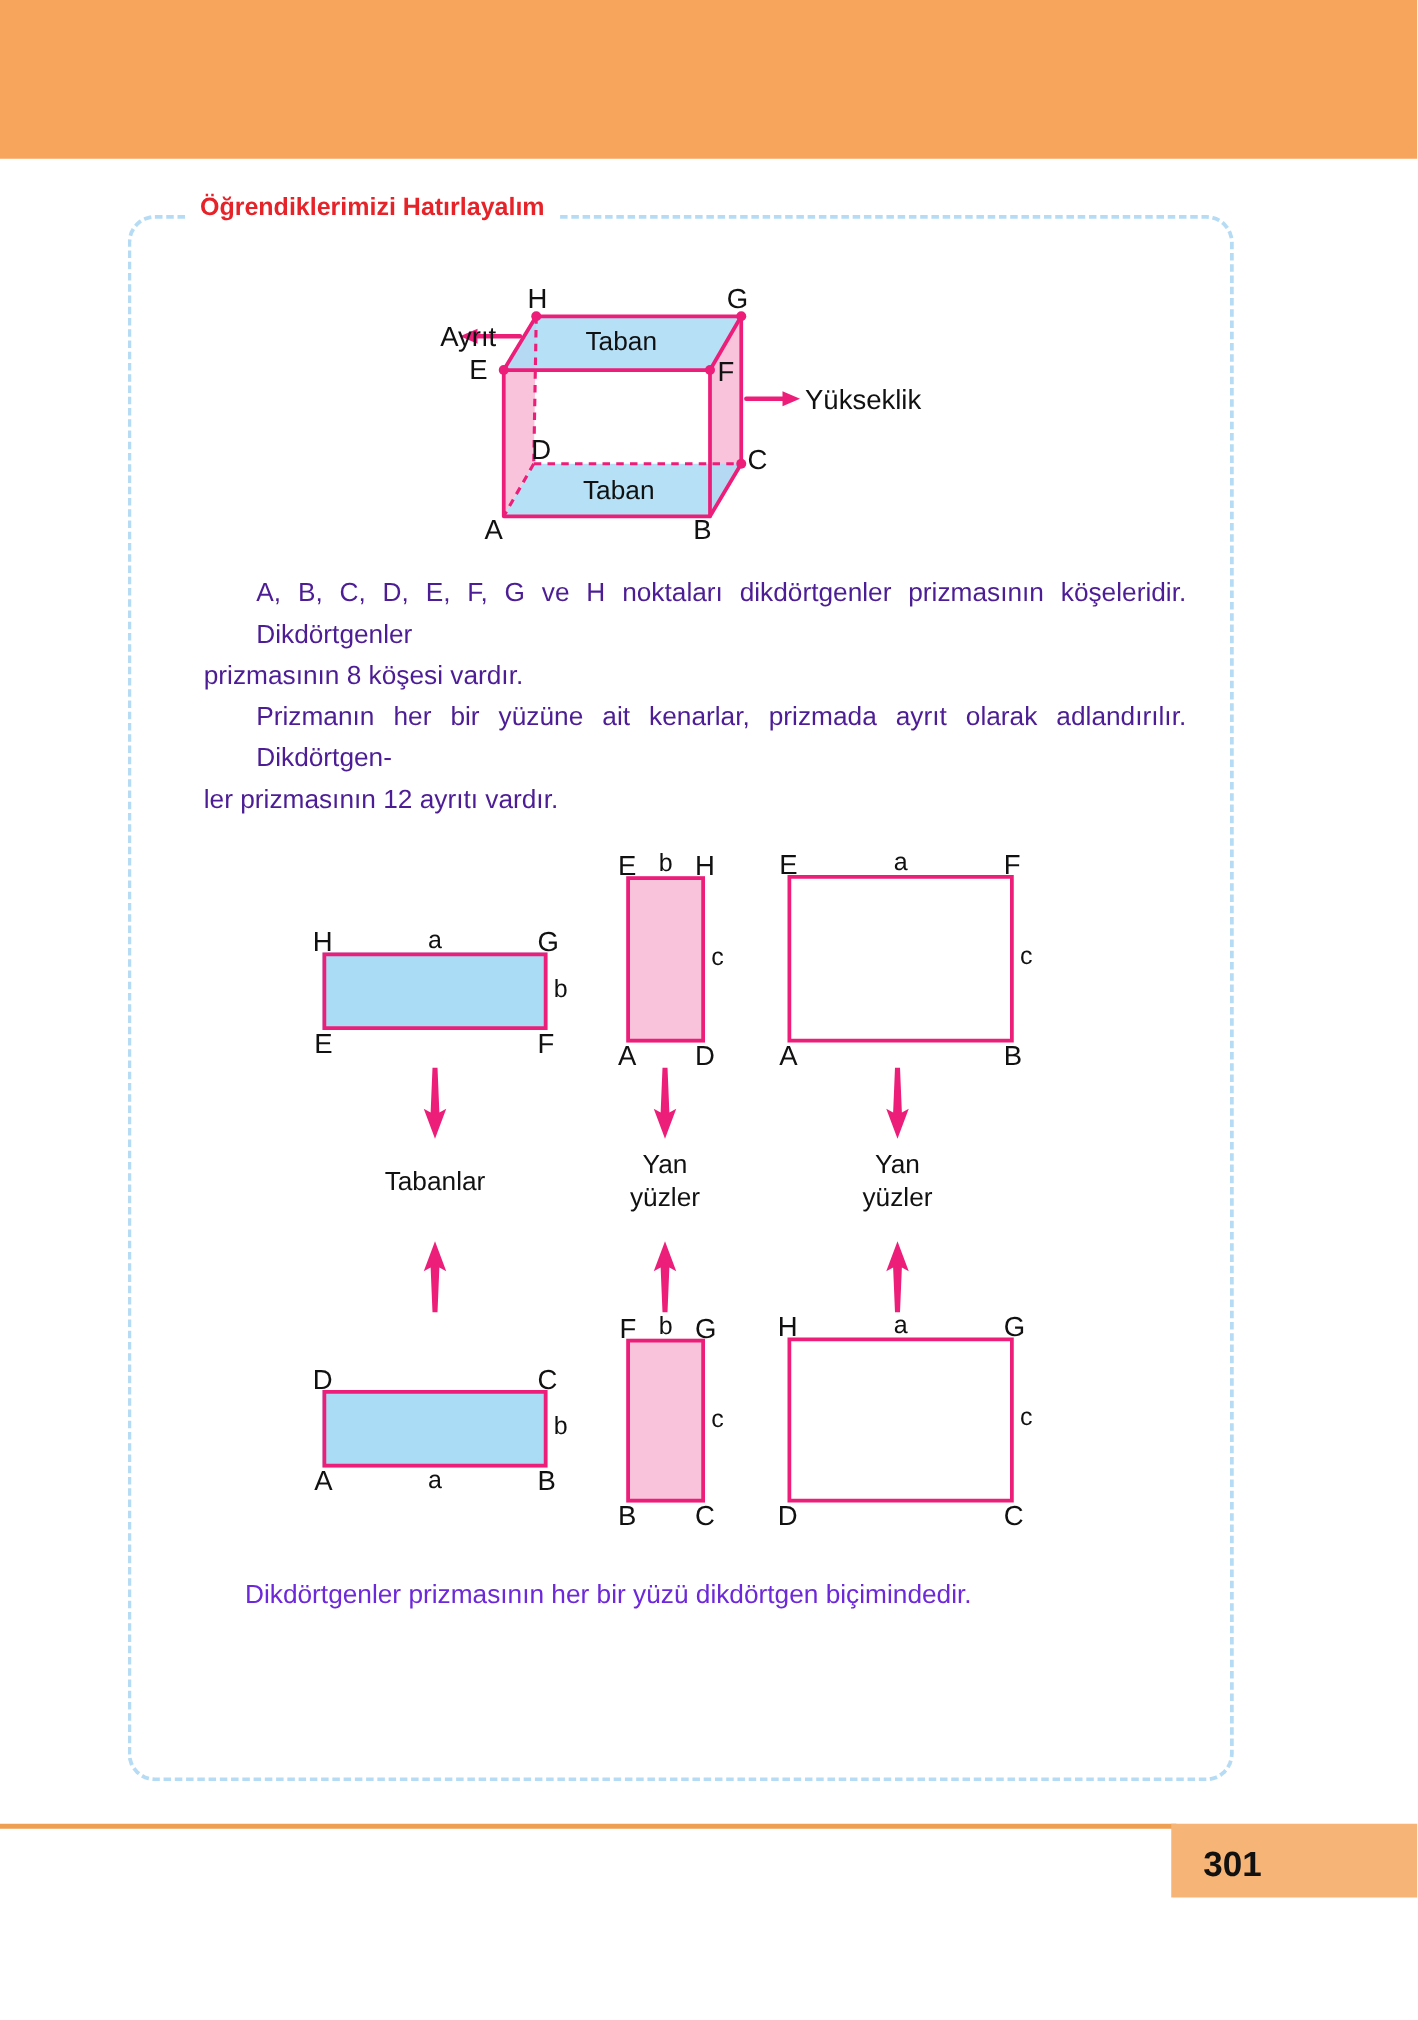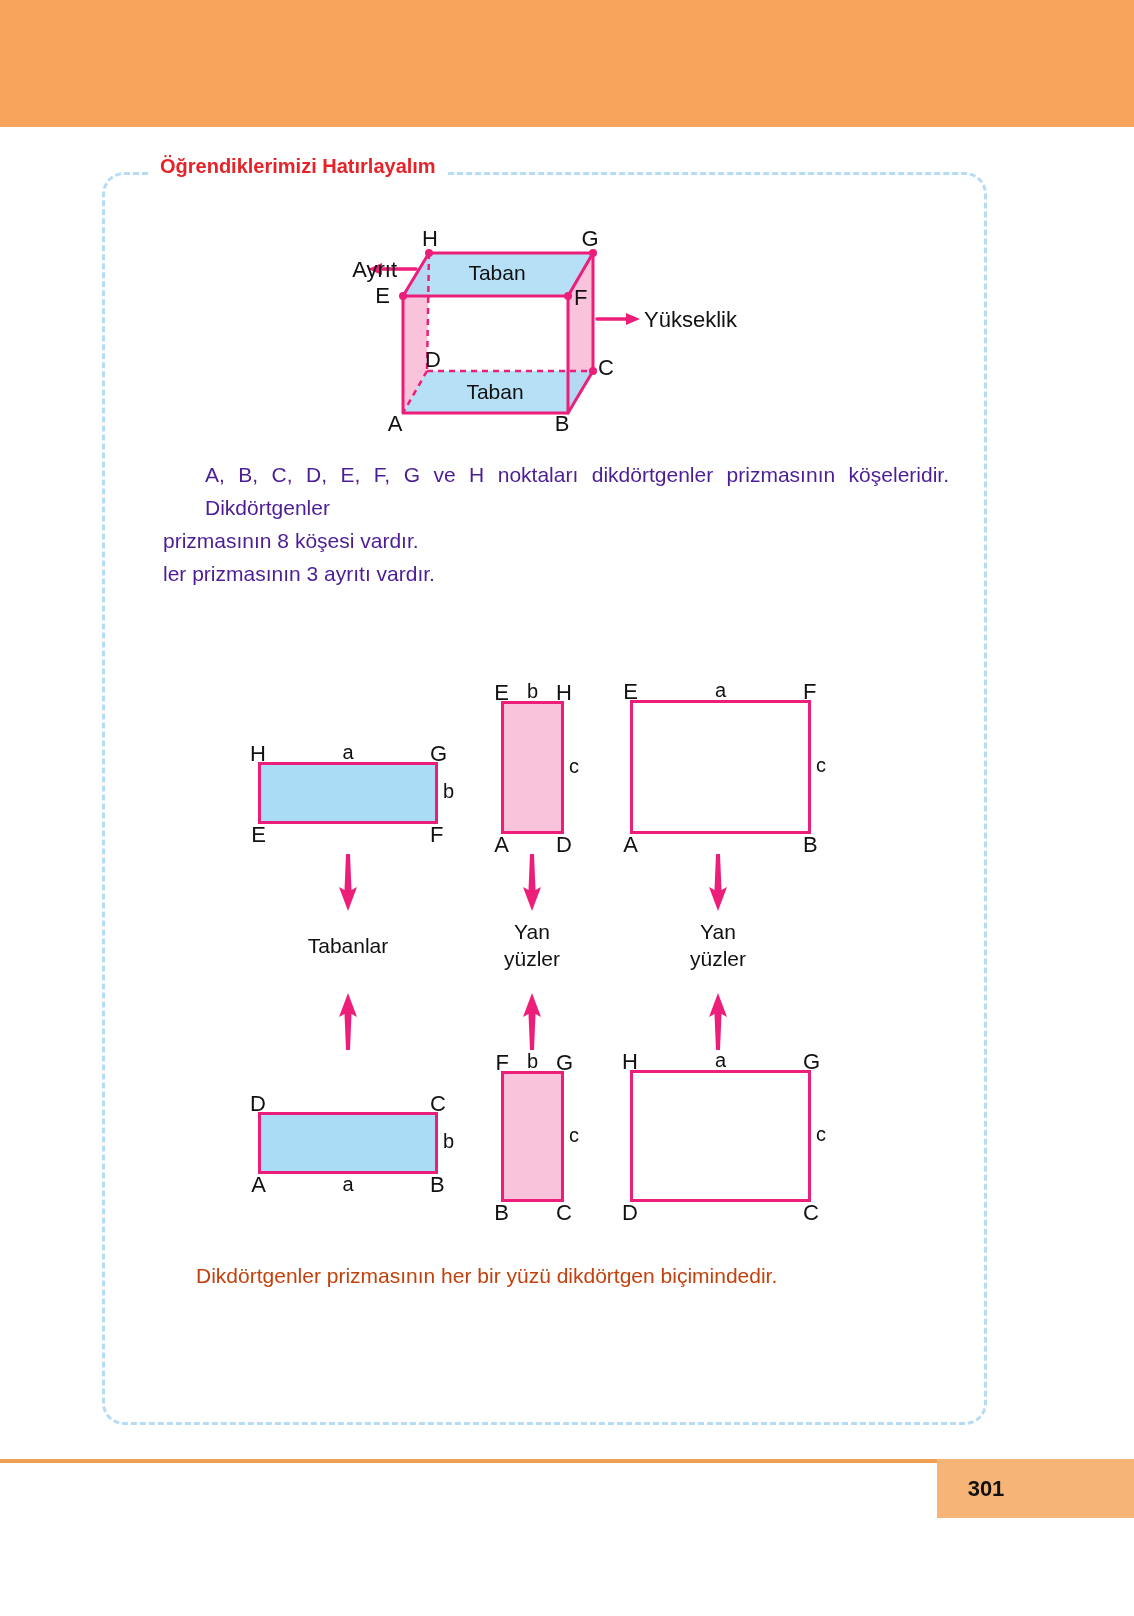--- a/index.html
+++ b/index.html
@@ -9,21 +9,21 @@
   }
   html,body{margin:0;padding:0;background:#fff;}
   #page{position:relative;width:1134px;height:1616px;background:#fff;overflow:hidden;
         font-family:"Liberation Sans",sans-serif;color:var(--text-black);}
   .abs{position:absolute;}
 
   
   #header-band{left:0;top:0;width:1134px;height:127px;background:var(--header-orange);}
   #footer-line{left:0;top:1459px;width:941px;height:4px;background:var(--footer-line-orange);}
   #page-number-box{left:937px;top:1459px;width:197px;height:59px;background:var(--pagebox-orange);}
-  #page-number{left:940px;top:1476px;width:92px;text-align:center;font-size:22px;font-weight:bold;color:#111;}
+  #page-number{left:940px;top:1476px;width:92px;text-align:center;font-size:28px;font-weight:bold;color:#111;}
 
   
   #frame{left:102px;top:172px;width:885px;height:1253px;border:3px dashed var(--border-blue);
          border-radius:22px;box-sizing:border-box;}
   #section-title{left:150px;top:153px;background:#fff;padding:2px 10px;
                  font-size:20px;font-weight:bold;color:var(--title-red);}
 
   
   #prism-svg{left:290px;top:222px;}
   .f-pink{fill:var(--fill-pink);}
@@ -57,21 +57,21 @@
   .dim-top{left:50%;transform:translateX(-50%);bottom:calc(100% + 1px);}
   .dim-right{left:calc(100% + 8px);top:50%;transform:translateY(-55%);}
   .dim-bottom{left:50%;transform:translateX(-50%);top:calc(100% + 2px);}
 
   
   .flow-arrow{position:absolute;width:26px;height:58px;}
   .flow-arrow polygon{fill:var(--accent-magenta);}
   .flow-label{position:absolute;width:160px;text-align:center;font-size:21px;line-height:27px;color:#111;}
 
   
-  .statement{position:absolute;left:196px;font-size:21px;color:#c2410c;white-space:nowrap;}
+  .statement{position:absolute;left:196px;font-size:21px;color:#6d28d9;white-space:nowrap;}
 </style>
 </head>
 <body>
 
 <div id="page">
 
   <div class="abs" id="header-band"></div>
 
   <div class="abs" id="frame"></div>
   <div class="abs" id="section-title">Öğrendiklerimizi Hatırlayalım</div>
@@ -115,21 +115,22 @@
     <text x="107" y="55" text-anchor="end">Ayrıt</text>
     <text x="354" y="105" text-anchor="start">Yükseklik</text>
   </svg>
 
   <div class="abs" id="paragraphs">
     <p>
       <span class="ln first just">A, B, C, D, E, F, G ve H noktaları dikdörtgenler prizmasının köşeleridir. Dikdörtgenler</span>
       <span class="ln">prizmasının 8 köşesi vardır.</span>
     </p>
     <p>
-      <span class="ln">ler prizmasının 3 ayrıtı vardır.</span>
+      <span class="ln first just">Prizmanın her bir yüzüne ait kenarlar, prizmada ayrıt olarak adlandırılır. Dikdörtgen-</span>
+      <span class="ln">ler prizmasının 12 ayrıtı vardır.</span>
     </p>
   </div>
 
   <div class="face blue" style="left:258px;top:762px;width:180px;height:62px;">
     <span class="tl">H</span>
     <span class="tr">G</span>
     <span class="bl">E</span>
     <span class="br">F</span>
     <span class="dim dim-top">a</span>
     <span class="dim dim-right">b</span>

